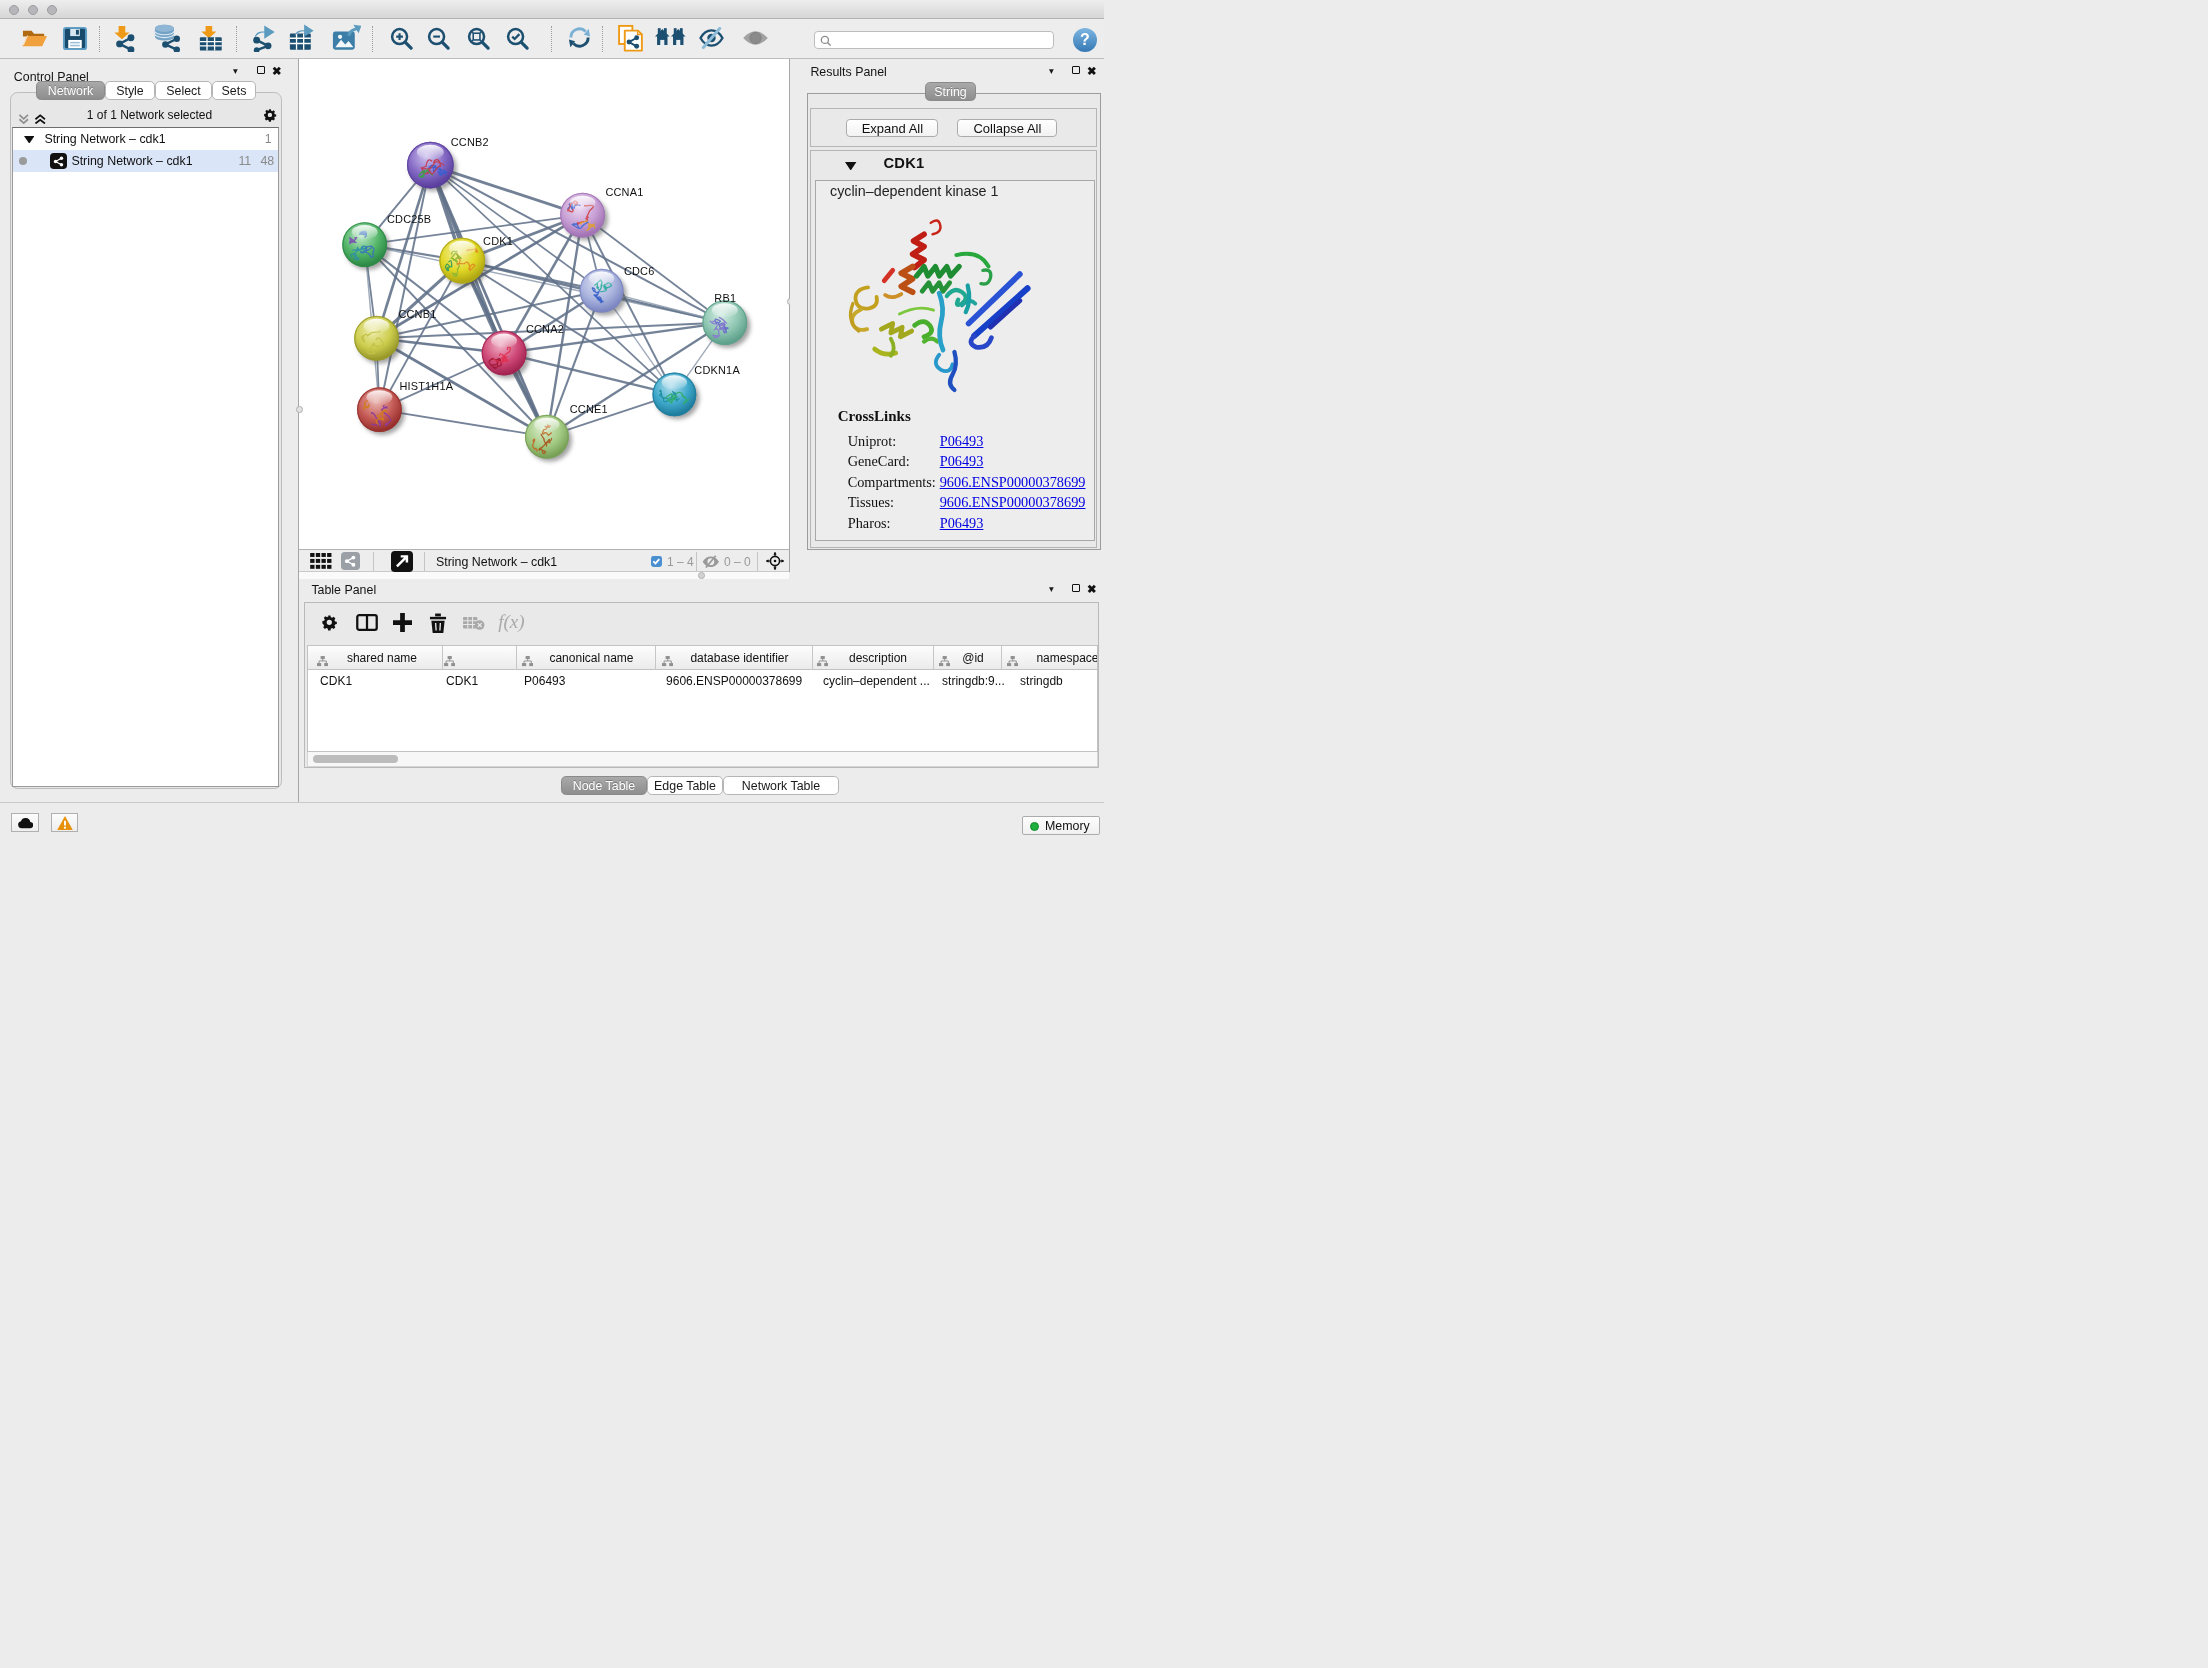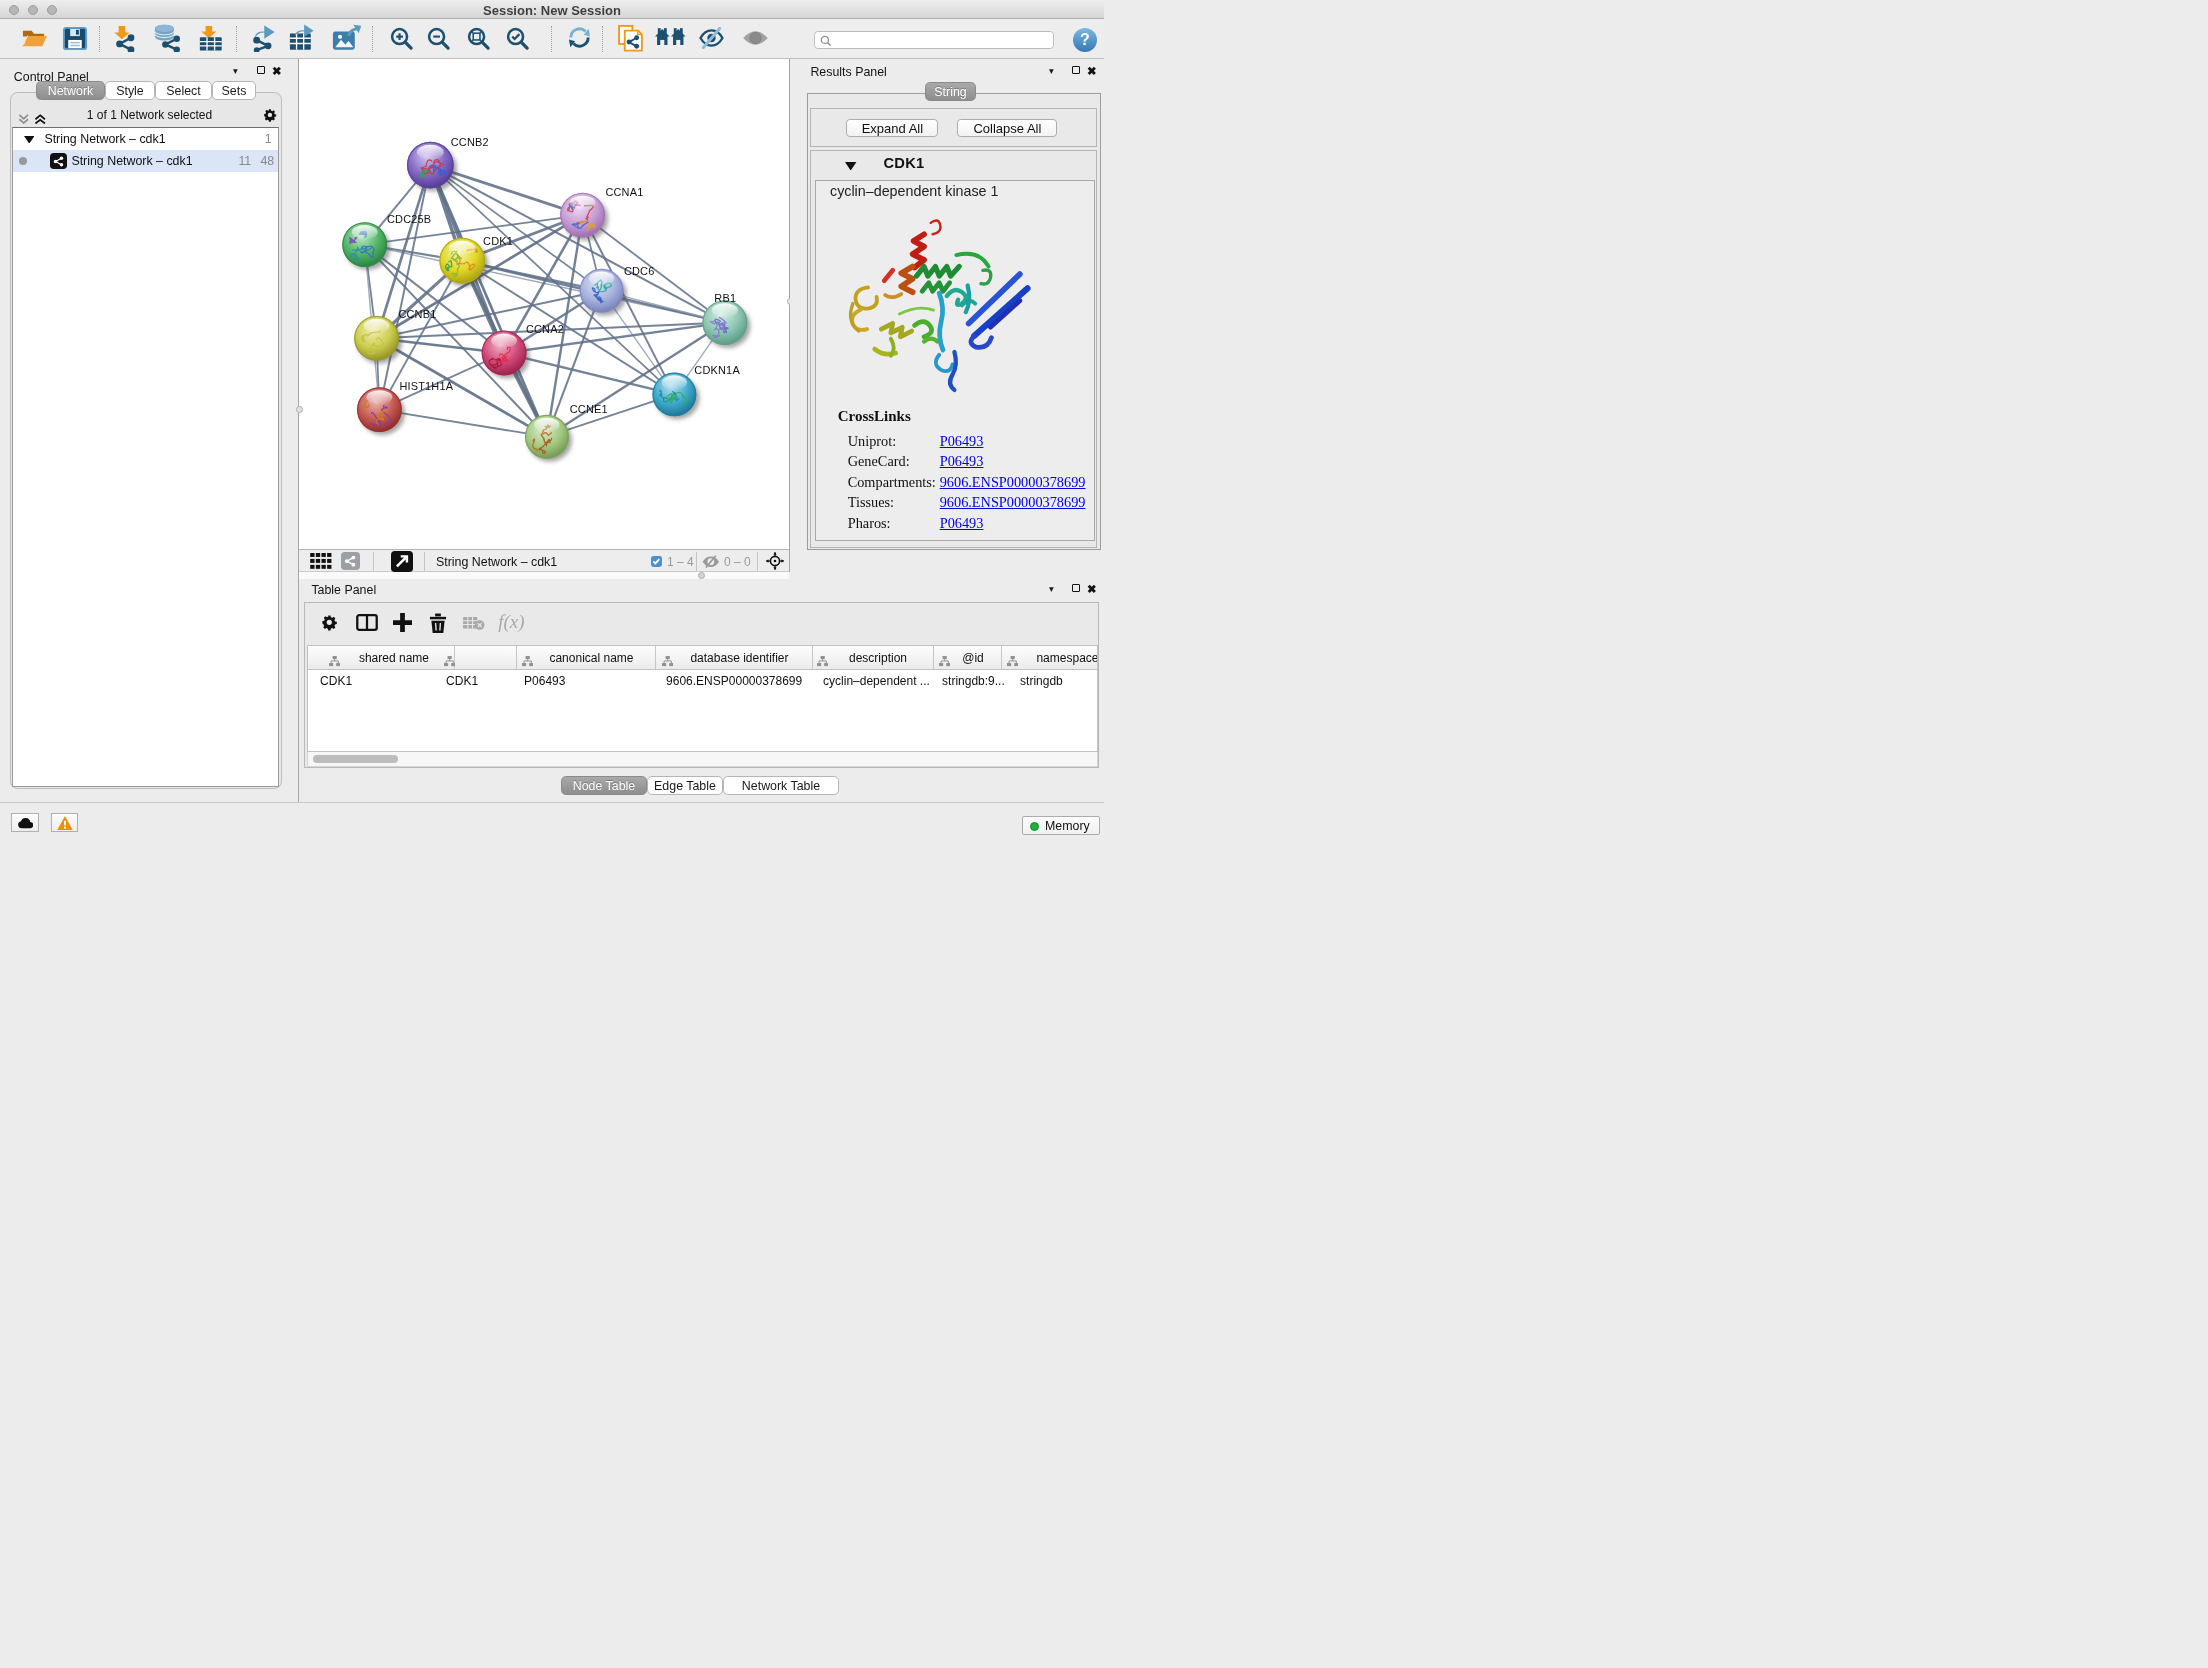--- a/index.html
+++ b/index.html
@@ -12,21 +12,20 @@
 .tab.sel { background:linear-gradient(#a9a9a9,#8e8e8e); color:#fff; border-color:#8a8a8a;
   text-shadow:0 -1px 0 rgba(0,0,0,0.25); }
 .seph { position:absolute; width:1px; background:#c4c4c4; }
 .toolsep { position:absolute; top:6.7px; height:26px; width:0;
   border-left:1.9px dotted #9f9f9f; }
 </style></head><body>
 <div class="abs" style="left:0;top:0;width:1104px;height:19px;background:linear-gradient(#eeeeee,#d6d6d6);border-bottom:1px solid #b2b2b2;">
  <div class="abs" style="left:9px;top:5.2px;width:10px;height:10px;border-radius:50%;background:#b7b7bb;border:1px solid #9d9da1;"></div>
  <div class="abs" style="left:28px;top:5.2px;width:10px;height:10px;border-radius:50%;background:#b7b7bb;border:1px solid #9d9da1;"></div>
  <div class="abs" style="left:47px;top:5.2px;width:10px;height:10px;border-radius:50%;background:#b7b7bb;border:1px solid #9d9da1;"></div>
- <div class="abs" style="left:0;top:2.9px;width:1104px;text-align:center;font-size:13px;font-weight:bold;color:#404040;">Session: New Session</div>
 </div>
 <div class="abs" style="left:0;top:19px;width:1104px;height:40px;background:#ededed;border-bottom:1px solid #bdbdbd;">
     <div class="abs" style="left:21px;top:5.7px;"><svg width="27" height="27" viewBox="0 0 28 28">
 <path fill="#b06a10" d="M2 6h9l2.5 3H24v3H2z"></path>
 <path fill="#b06a10" d="M2 6h22v5H2z" opacity="0.0"></path>
 <path fill="#f0a13e" d="M1.5 22L6 11.5h21L22 22z"></path>
 <path fill="#fff" d="M2 20.8L6.3 11h.9L3 20.8z" opacity="0.85"></path>
 </svg></div>
     <div class="abs" style="left:62px;top:5.7px;"><svg width="26" height="27" viewBox="0 0 27 28">
 <rect x="1" y="2" width="25" height="24" rx="3" fill="#60a0c8"></rect>
@@ -693,21 +692,21 @@
           <g stroke="#e9e9e9" stroke-width="1.1">
             <path d="M0 5h15M0 9h15M5 1v12M10 1v12"></path>
           </g>
           <circle cx="17.5" cy="9.5" r="5" fill="#a9a9a9"></circle>
           <path stroke="#e9e9e9" stroke-width="1.4" d="M15.5 7.5l4 4M19.5 7.5l-4 4"></path>
         </svg></div>
    <div class="abs" style="left:193px;top:7.6px;font-family:'Liberation Serif',serif;font-style:italic;font-size:19px;color:#a9a9a9;">f(x)</div>
 
    <div class="abs" style="left:1.9px;top:42px;width:791px;height:107px;background:#fff;border:1px solid #c2c2c2;overflow:hidden;">
      <div class="abs" style="left:0;top:0;width:791px;height:24px;background:linear-gradient(#fdfdfd,#ebebeb);border-bottom:1px solid #c2c2c2;">
-          <div class="abs" style="left:16px;top:0;width:131px;height:24px;border-right:1px solid #c6c6c6;">
+          <div class="abs" style="left:4px;top:0;width:131px;height:24px;border-right:1px solid #c6c6c6;">
       <div class="abs" style="left:4.8px;top:6.7px;"><svg width="11.4" height="10.5" viewBox="0 0 12 11">
                 <g fill="#909090">
                   <rect x="3.8" y="0" width="4.4" height="3.2"></rect>
                   <rect x="0" y="7.4" width="4.4" height="3.2"></rect>
                   <rect x="7.6" y="7.4" width="4.4" height="3.2"></rect>
                   <path stroke="#909090" fill="none" d="M6 3.2v2M2.2 7.4V5.2h7.6v2.2"></path>
                 </g>
               </svg></div>
       <div class="abs" style="left:11.4px;top:5.2px;width:117px;text-align:center;font-size:12px;color:#111;">shared name</div>
     </div>

